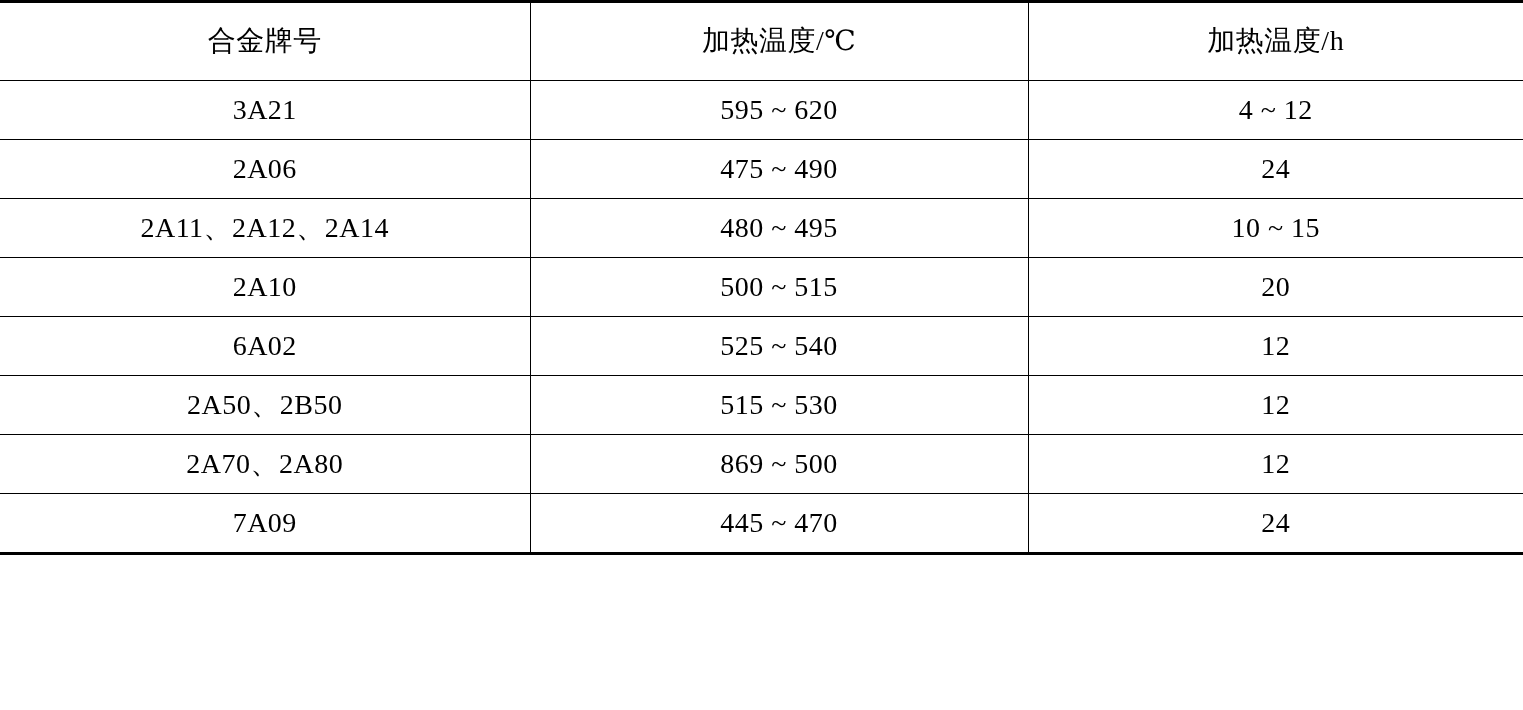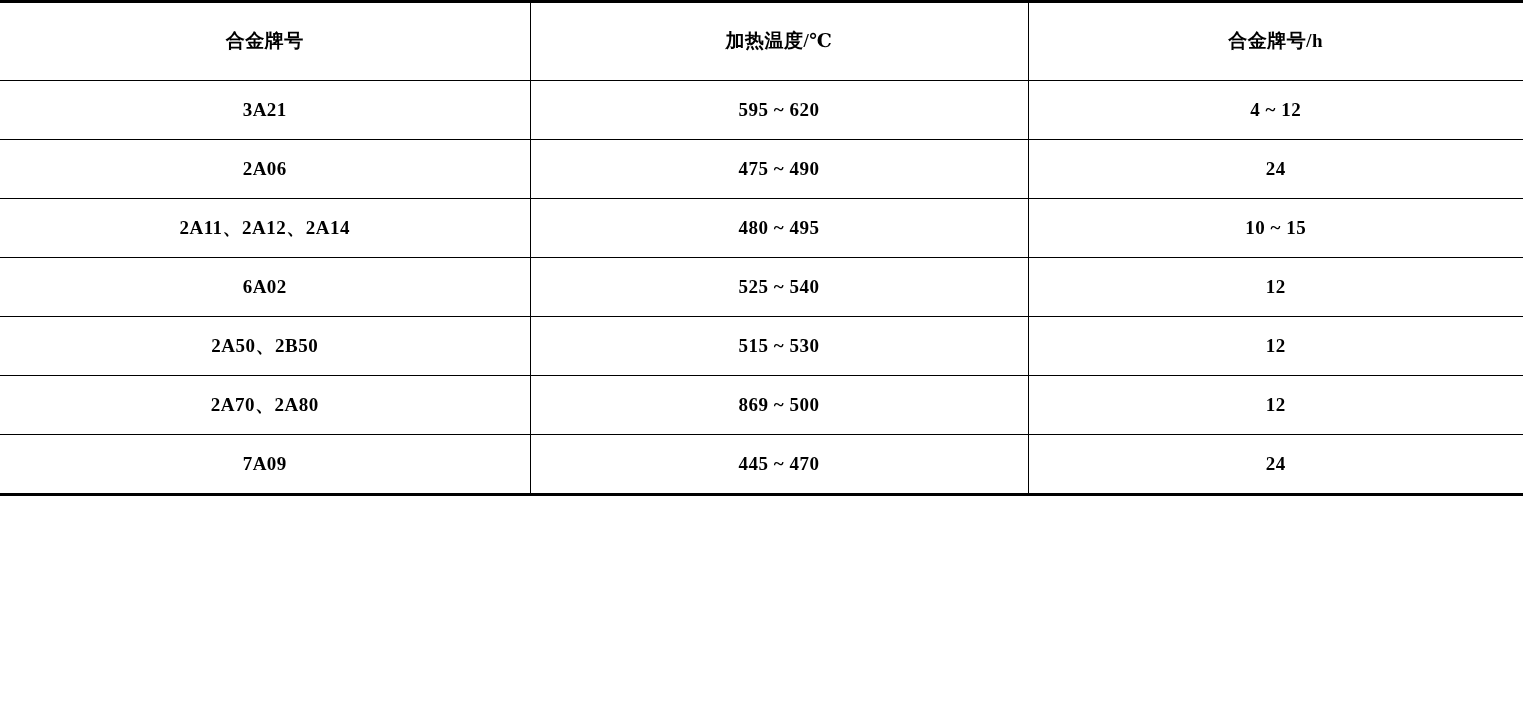--- a/index.html
+++ b/index.html
@@ -25,22 +25,22 @@
     table-layout: fixed;
   }
   table.alloy-table col.c0 { width: 530px; }
   table.alloy-table col.c1 { width: 498px; }
   table.alloy-table col.c2 { width: 495px; }
 
   table.alloy-table th,
   table.alloy-table td {
     text-align: center;
     vertical-align: middle;
-    font-weight: bold;
-    font-size: 19px;
+    font-weight: normal;
+    font-size: 28px;
     line-height: 1.1;
     padding: 0;
     letter-spacing: 0.5px;
   }
   
   table.alloy-table tr.header-row th {
     height: 77px;
     border-top: 3px solid #000;
     border-bottom: 1.5px solid #000;
   }
@@ -67,38 +67,43 @@
   <table class="alloy-table">
     <colgroup>
       <col class="c0">
       <col class="c1">
       <col class="c2">
     </colgroup>
     <thead>
       <tr class="header-row">
         <th><span class="cell-text">合金牌号</span></th>
         <th class="col-sep"><span class="cell-text">加热温度/℃</span></th>
-        <th class="col-sep"><span class="cell-text">合金牌号/h</span></th>
+        <th class="col-sep"><span class="cell-text">加热温度/h</span></th>
       </tr>
     </thead>
     <tbody>
       <tr class="body-row">
         <td><span class="cell-text">3A21</span></td>
         <td class="col-sep"><span class="cell-text">595 ~ 620</span></td>
         <td class="col-sep"><span class="cell-text">4 ~ 12</span></td>
       </tr>
       <tr class="body-row">
         <td><span class="cell-text">2A06</span></td>
         <td class="col-sep"><span class="cell-text">475 ~ 490</span></td>
         <td class="col-sep"><span class="cell-text">24</span></td>
       </tr>
       <tr class="body-row">
         <td><span class="cell-text">2A11、2A12、2A14</span></td>
         <td class="col-sep"><span class="cell-text">480 ~ 495</span></td>
         <td class="col-sep"><span class="cell-text">10 ~ 15</span></td>
+      </tr>
+      <tr class="body-row">
+        <td><span class="cell-text">2A10</span></td>
+        <td class="col-sep"><span class="cell-text">500 ~ 515</span></td>
+        <td class="col-sep"><span class="cell-text">20</span></td>
       </tr>
       <tr class="body-row">
         <td><span class="cell-text">6A02</span></td>
         <td class="col-sep"><span class="cell-text">525 ~ 540</span></td>
         <td class="col-sep"><span class="cell-text">12</span></td>
       </tr>
       <tr class="body-row">
         <td><span class="cell-text">2A50、2B50</span></td>
         <td class="col-sep"><span class="cell-text">515 ~ 530</span></td>
         <td class="col-sep"><span class="cell-text">12</span></td>

